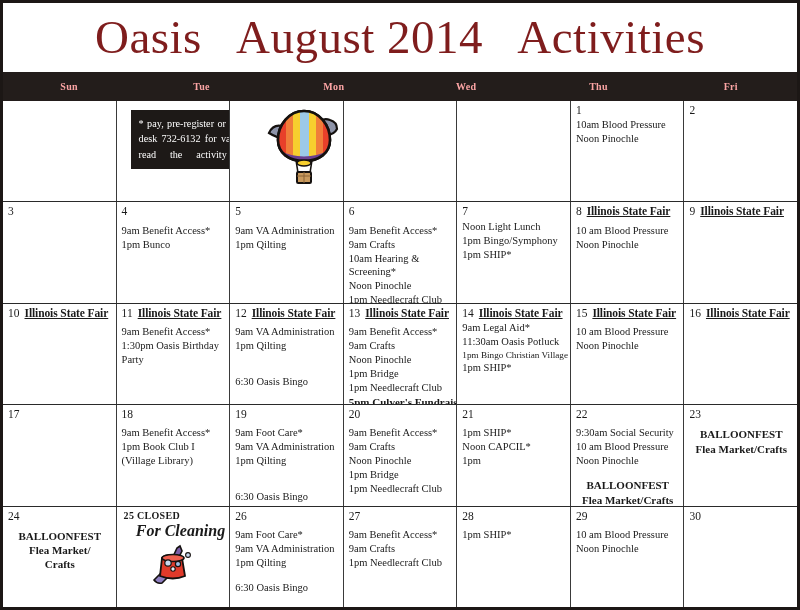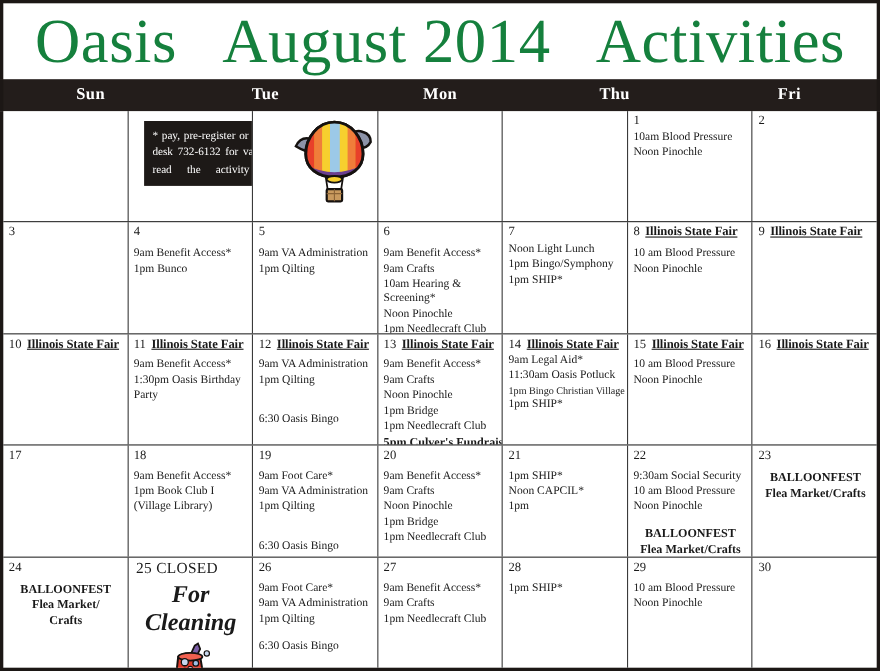--- a/index.html
+++ b/index.html
@@ -32,45 +32,45 @@
     border: 3px solid #1c1715;
     border-bottom: none;
     display: flex;
     align-items: center;
     justify-content: center;
     background: #ffffff;
     flex: 0 0 auto;
   }
   .title-text {
     font-family: "Liberation Serif", serif;
-    font-size: 57px;
+    font-size: 47px;
     line-height: 1;
     letter-spacing: 0.5px;
     white-space: pre;
-    color: #15803d;
+    color: #7f1d1d;
   }
 
   
   .dow-row {
     box-sizing: border-box;
     display: flex;
     background: #231d1b;
     border-left: 3px solid #1c1715;
     border-right: 3px solid #1c1715;
     height: 29px;
     flex: 0 0 auto;
   }
   .dow {
     flex: 1 1 0;
     display: flex;
     align-items: center;
     justify-content: center;
-    color: #ffffff;
+    color: #fca5a5;
     font-weight: bold;
-    font-size: 15px;
+    font-size: 10px;
     font-family: "Liberation Serif", serif;
     letter-spacing: 0.3px;
   }
 
   
   .weeks {
     flex: 1 1 auto;
     box-sizing: border-box;
     border: 3px solid #1c1715;
     border-top: none;
@@ -147,31 +147,31 @@
   .center-block {
     text-align: center;
     font-weight: bold;
     font-size: 11px;
     line-height: 1.3;
     margin-top: 10px;
   }
   .center-block.tight { margin-top: 6px; }
 
   .closed-head {
-    font-weight: normal;
-    font-size: 14px;
+    font-weight: bold;
+    font-size: 10px;
     letter-spacing: 0.3px;
     white-space: nowrap;
     padding-left: 2px;
   }
   .closed-sub {
     font-weight: bold;
     font-style: italic;
-    font-size: 22px;
-    text-align: center;
+    font-size: 16px;
+    text-align: right;
     margin-top: 1px;
   }
 
   
   .balloon-wrap {
     position: absolute;
     right: 2px;
     top: 2px;
     width: 74px;
     height: 86px;
@@ -190,20 +190,21 @@
 <div class="calendar">
 
   <div class="title-bar">
     <div class="title-text">Oasis   August 2014   Activities</div>
   </div>
 
   <div class="dow-row">
     <div class="dow">Sun</div>
     <div class="dow">Tue</div>
     <div class="dow">Mon</div>
+    <div class="dow">Wed</div>
     <div class="dow">Thu</div>
     <div class="dow">Fri</div>
   </div>
 
   <div class="weeks" id="weeks-container">
       <div class="week">
         <div class="day">
           <div class="daynum-line"><span class="daynum"></span></div>
         </div>
         <div class="day notice-cell">

